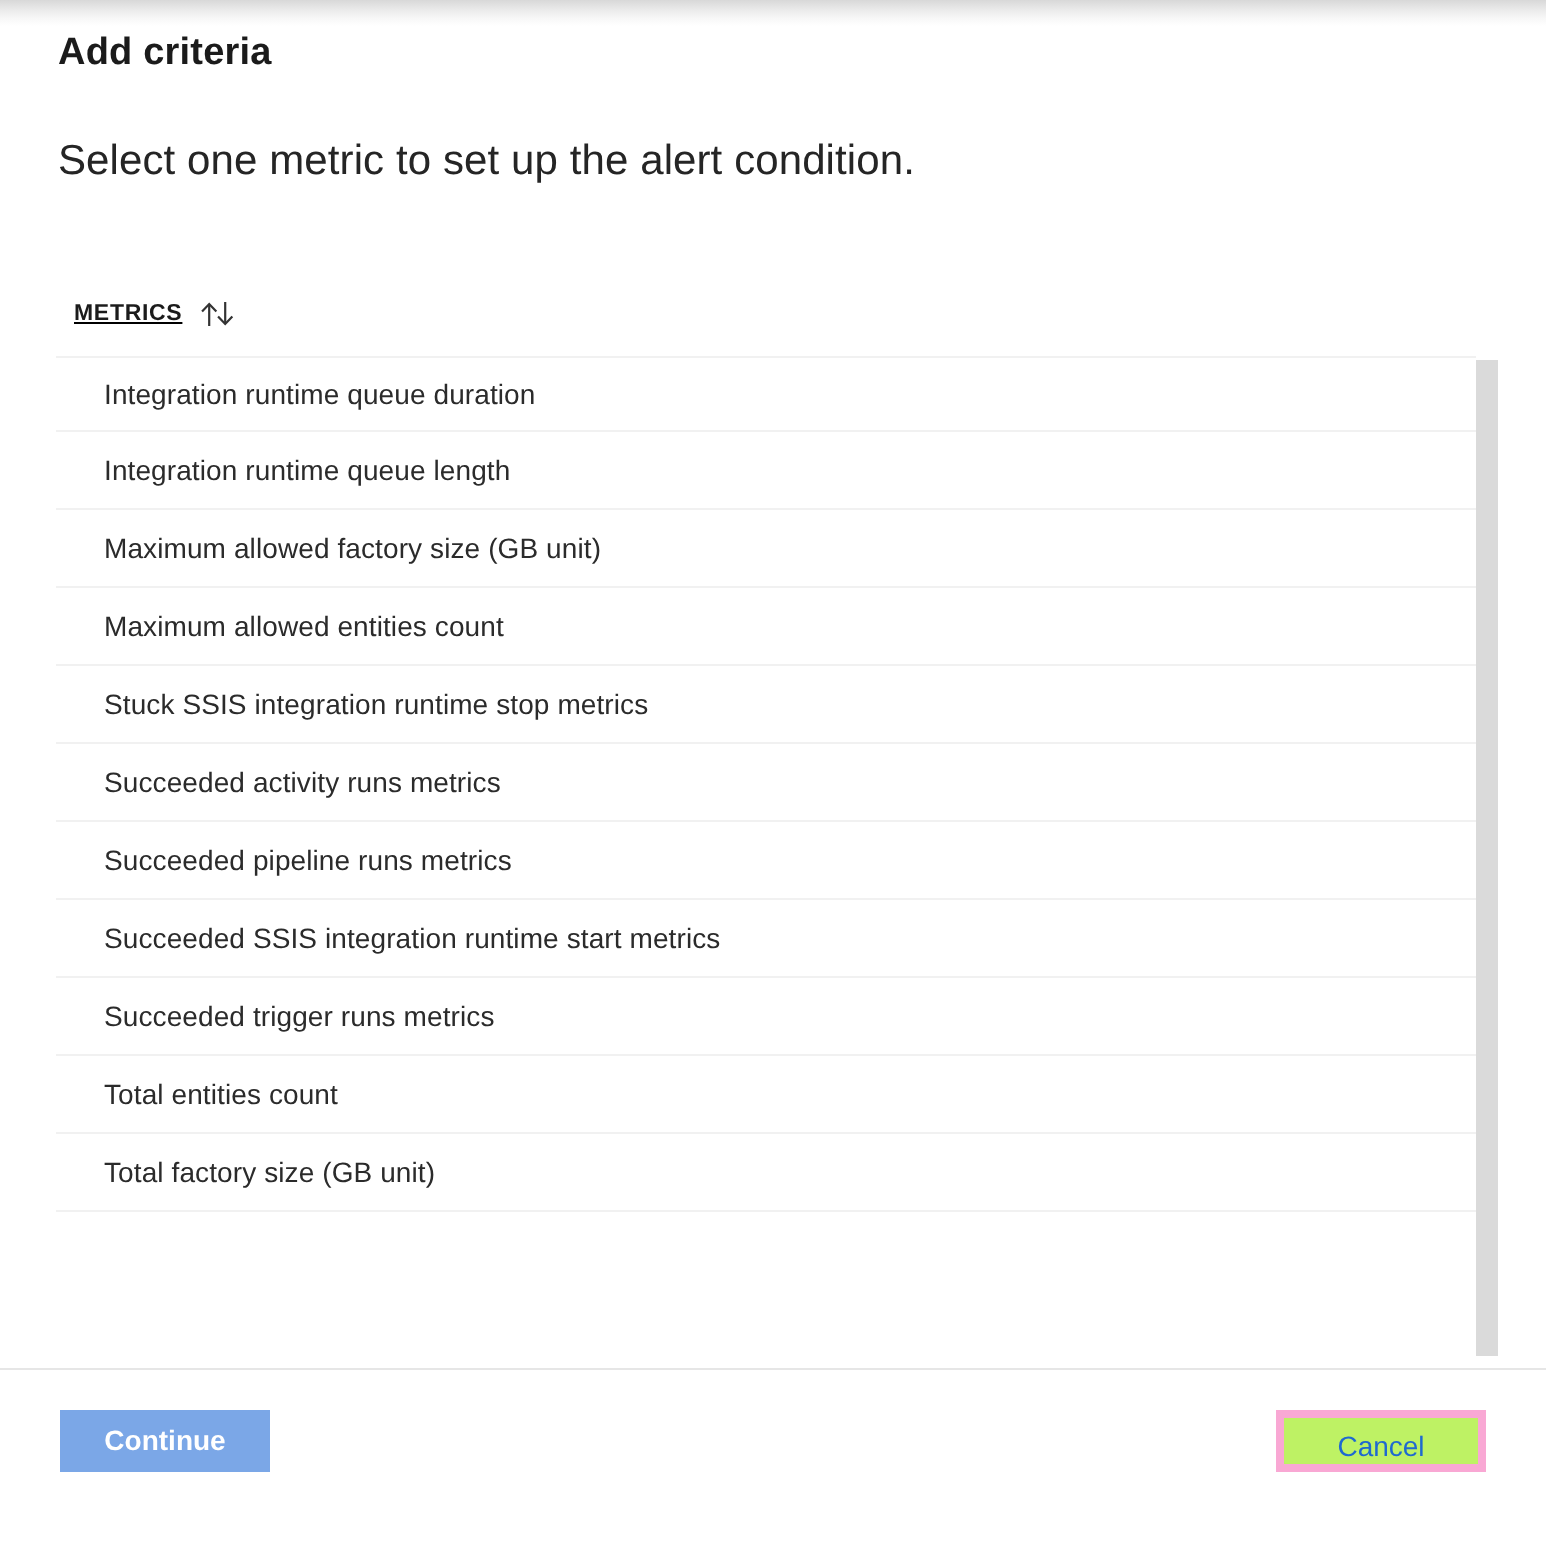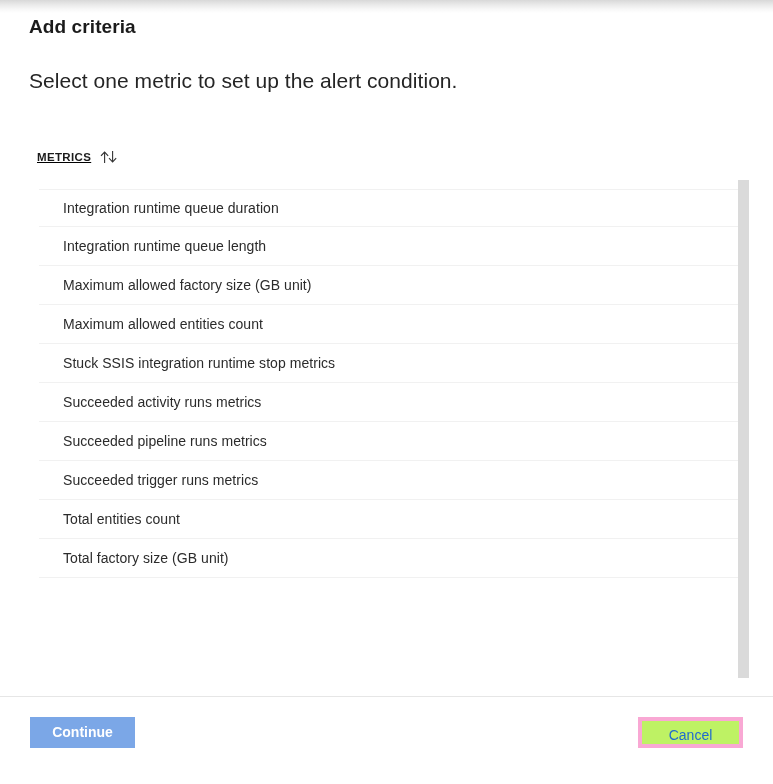--- a/index.html
+++ b/index.html
@@ -92,21 +92,21 @@
     left: 28px;
     top: 178px;
     width: 720px;
     height: 504px;
     overflow: hidden;
   }
 
   .metric-list {
     position: relative;
     width: 710px;
-    margin: 11px;
+    margin: 0;
     padding: 0;
     list-style: none;
   }
 
   .metric-row {
     position: relative;
     height: 39px;
     line-height: 39px;
     border-bottom: 1px solid #f1f1f1;
     background: #ffffff;
@@ -144,21 +144,21 @@
     width: 11px;
     height: 498px;
     background: #dadada;
     cursor: default;
   }
 
   
   .footer {
     position: absolute;
     left: 0;
-    bottom: 4px;
+    bottom: 16px;
     width: 773px;
     height: 84px;
     background: #ffffff;
     border-top: 1px solid #e6e6e6;
   }
 
   .btn {
     position: absolute;
     font-family: "Liberation Sans", sans-serif;
     font-size: 14px;
@@ -236,20 +236,23 @@
         <li class="metric-row">
           <span class="metric-label">Stuck SSIS integration runtime stop metrics</span>
         </li>
         <li class="metric-row">
           <span class="metric-label">Succeeded activity runs metrics</span>
         </li>
         <li class="metric-row">
           <span class="metric-label">Succeeded pipeline runs metrics</span>
         </li>
         <li class="metric-row">
+          <span class="metric-label">Succeeded SSIS integration runtime start metrics</span>
+        </li>
+        <li class="metric-row">
           <span class="metric-label">Succeeded trigger runs metrics</span>
         </li>
         <li class="metric-row">
           <span class="metric-label">Total entities count</span>
         </li>
         <li class="metric-row">
           <span class="metric-label">Total factory size (GB unit)</span>
         </li>
       </ul>
     </div>

